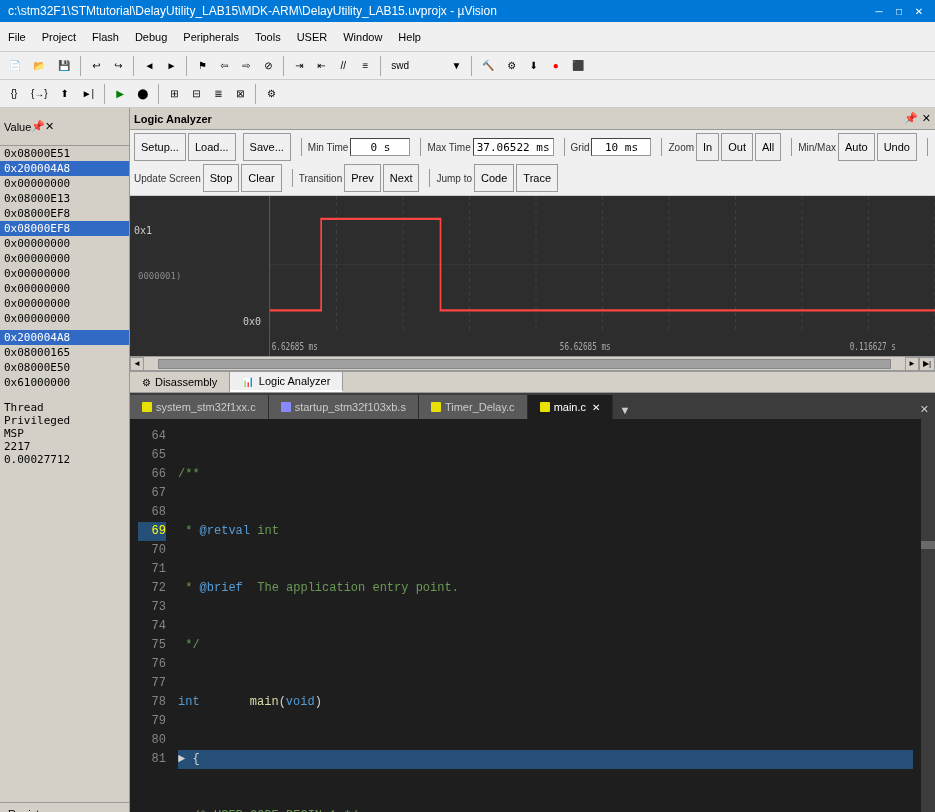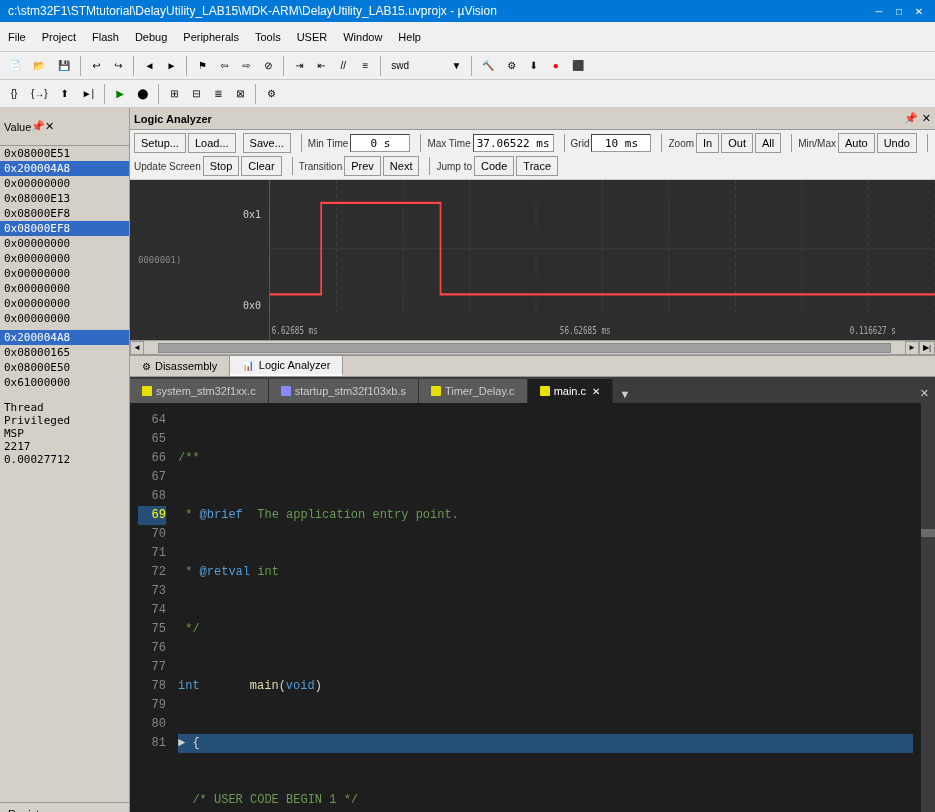--- a/index.html
+++ b/index.html
@@ -33,21 +33,21 @@
     .reg-info { padding: 4px; font-size: 11px; font-family: monospace; margin-top: 7px; }
     #registers-tab { background: #d4d0c8; height: 22px; display: flex; align-items: center; padding: 2px 8px; border-top: 1px solid #999; font-size: 11px; cursor: pointer; }
 
     
     #right-panel { flex: 1; display: flex; flex-direction: column; overflow: hidden; }
 
     
     #logic-analyzer-container { background: #f0f0f0; border-bottom: 2px solid #999; }
     #la-title-bar { background: #d4d0c8; display: flex; align-items: center; justify-content: space-between; padding: 2px 4px; border-bottom: 1px solid #999; height: 22px; }
     #la-toolbar { display: flex; align-items: center; padding: 3px 4px; gap: 3px; background: #f0f0f0; border-bottom: 1px solid #ccc; flex-wrap: wrap; }
-    .la-btn { background: #f0f0f0; border: 1px solid #999; cursor: pointer; padding: 1px 6px; height: 20px; font-size: 11px; display: flex; align-items: center; }
+    .la-btn { background: #f0f0f0; border: 1px solid #999; cursor: pointer; padding: 1px 6px; height: 28px; font-size: 11px; display: flex; align-items: center; }
     .la-section { display: flex; align-items: center; gap: 2px; margin-right: 4px; }
     .la-label { font-size: 10px; color: #333; }
     .la-value { font-size: 11px; font-family: monospace; background: white; border: 1px inset #999; padding: 1px 3px; min-width: 60px; text-align: center; height: 18px; display: flex; align-items: center; justify-content: center; }
     .la-sep { width: 1px; height: 18px; background: #999; margin: 0 3px; }
 
     
     #waveform-area { display: flex; height: 160px; background: #2d2d2d; }
     #waveform-labels { width: 140px; background: #2d2d2d; border-right: 1px solid #555; display: flex; flex-direction: column; justify-content: center; padding-left: 4px; }
     #waveform-canvas-container { flex: 1; position: relative; overflow: hidden; }
 
@@ -265,21 +265,21 @@
 
         <div class="la-section">
           <div class="la-label">Jump to</div>
           <button class="la-btn">Code</button>
           <button class="la-btn">Trace</button>
         </div>
       </div>
 
       <div id="waveform-area">
         <div id="waveform-labels">
-          <div style="color:#ccc;font-size:10px;font-family:monospace;text-align:right;padding-right:8px;">0x1</div>
+          <div style="color:#ccc;font-size:10px;font-family:monospace;text-align:left;padding-right:8px;">0x1</div>
           <div style="height:80px;display:flex;align-items:center;color:#888;font-size:9px;font-family:monospace;padding:4px;">0000001)</div>
           <div style="color:#ccc;font-size:10px;font-family:monospace;text-align:right;padding-right:8px;">0x0</div>
         </div>
         <div id="waveform-canvas-container">
           <svg id="waveform-svg" viewBox="0 0 780 140" preserveAspectRatio="none">
 
             <rect width="780" height="140" fill="#2d2d2d"></rect>
 
             <line x1="0" y1="0" x2="0" y2="120" stroke="#555" stroke-width="0.5" stroke-dasharray="3,3"></line>
             <line x1="78" y1="0" x2="78" y2="120" stroke="#555" stroke-width="0.5" stroke-dasharray="3,3"></line>
@@ -363,22 +363,22 @@
           <div>75</div>
           <div>76</div>
           <div>77</div>
           <div>78</div>
           <div>79</div>
           <div>80</div>
           <div>81</div>
         </div>
         <div id="code-content">
           <div><span class="code-comment">/**</span></div>
+          <div><span class="code-comment"> * <span style="color:#569cd6;">@retval</span> int</span></div>
           <div><span class="code-comment"> * <span style="color:#569cd6;">@brief</span>  The application entry point.</span></div>
-          <div><span class="code-comment"> * <span style="color:#569cd6;">@retval</span> int</span></div>
           <div><span class="code-comment"> */</span></div>
           <div><span class="code-kw">int</span> <span style="color:#dcdcaa;margin-left:43px;">main</span>(<span class="code-kw">void</span>)</div>
           <div style="background:#264f78;display:block;">► {</div>
           <div>  <span class="code-comment">/* USER CODE BEGIN 1 */</span></div>
           
           
           
           
           
           

